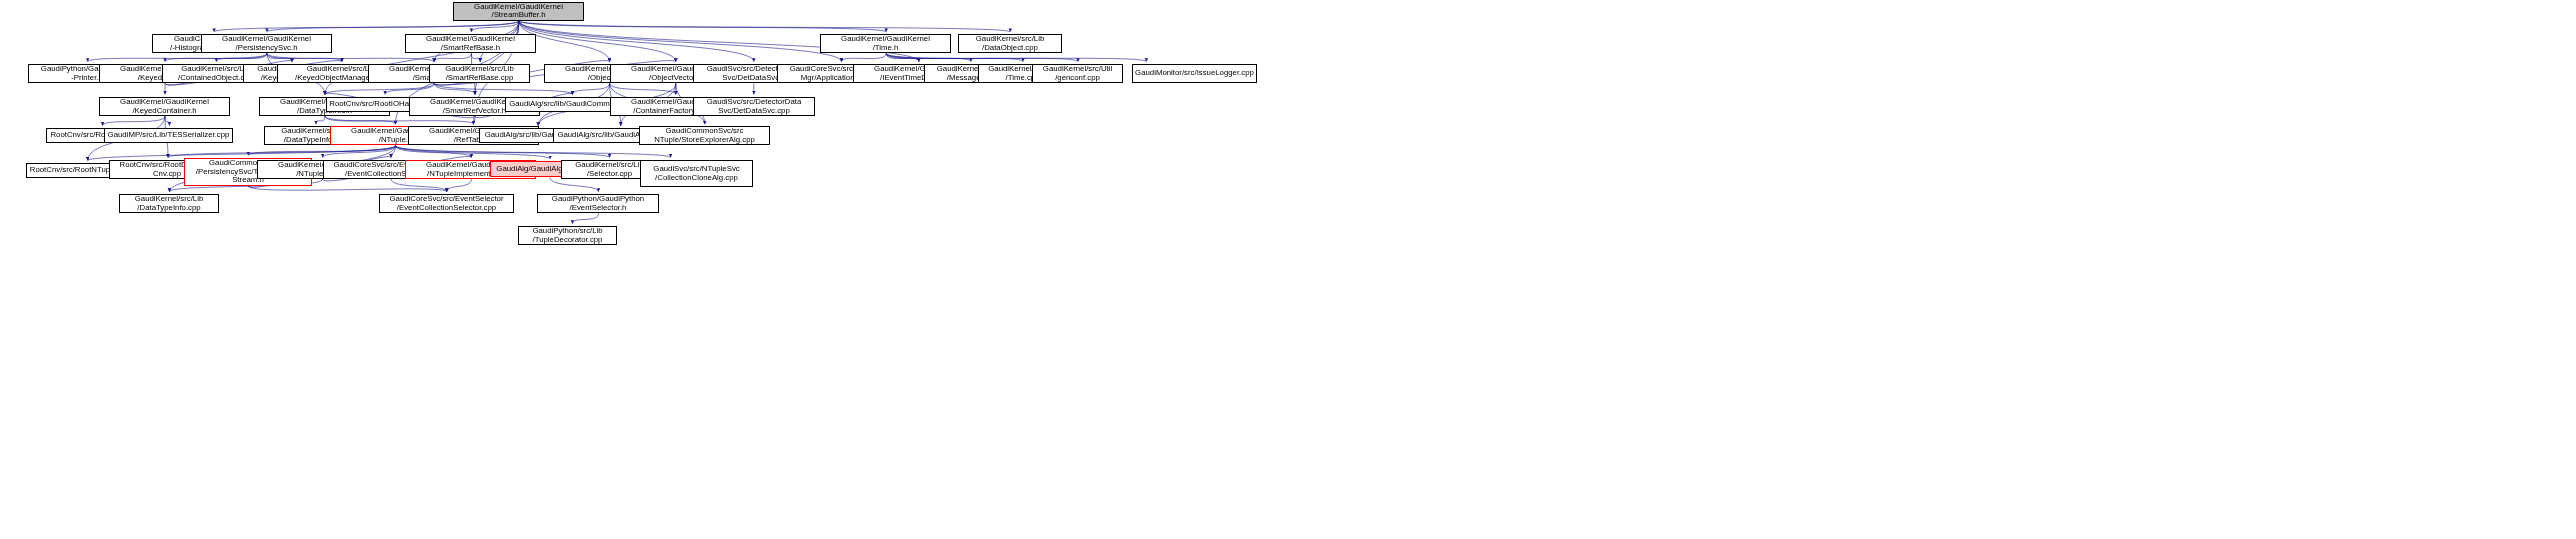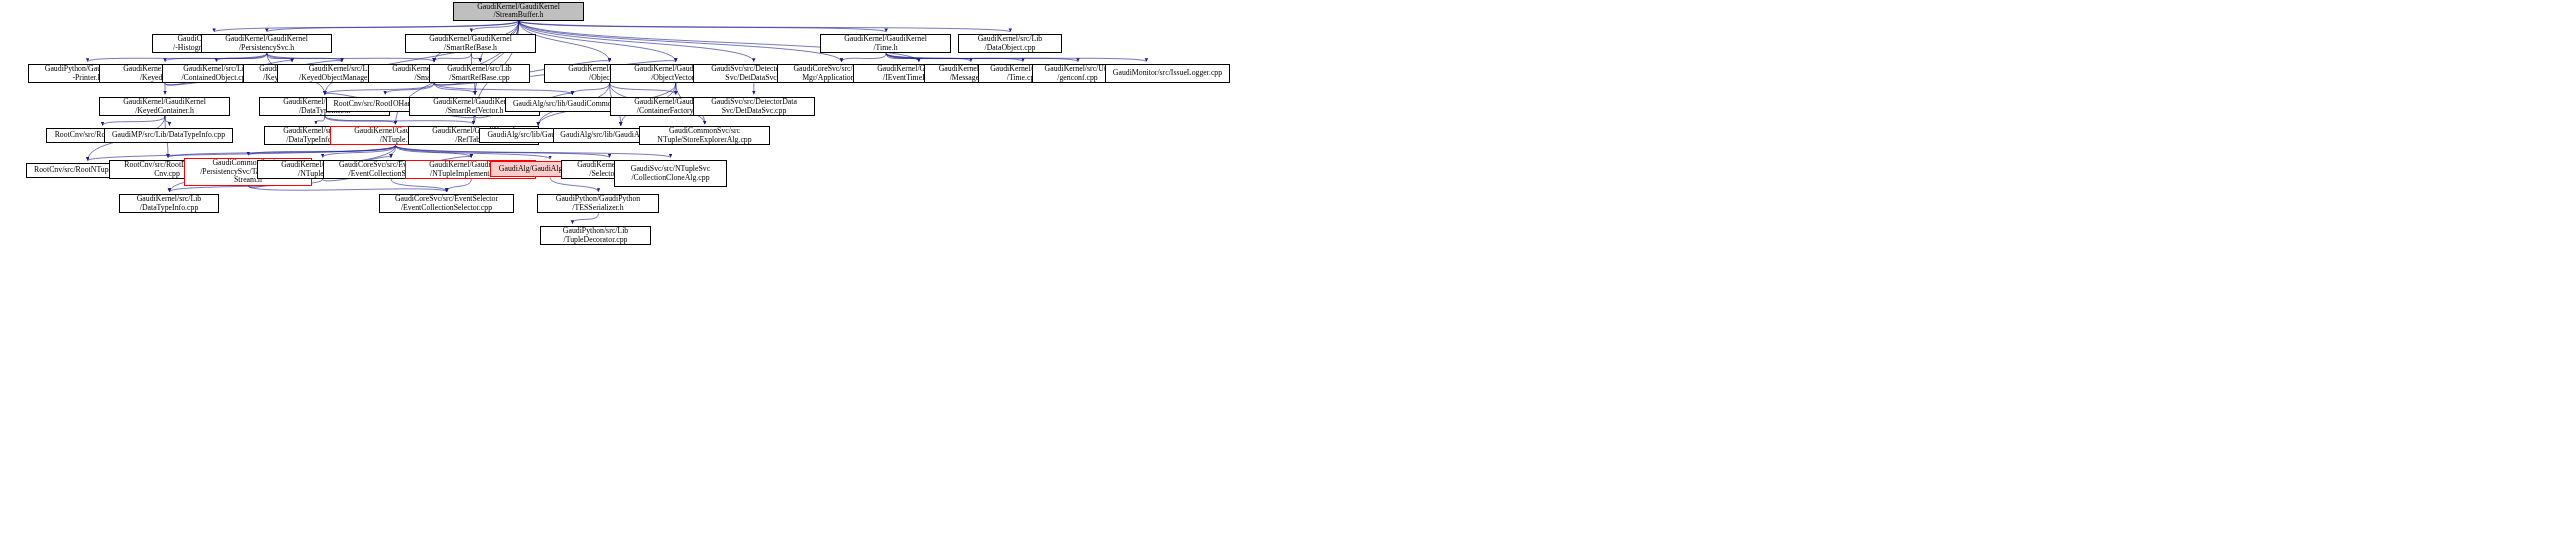--- a/index.html
+++ b/index.html
@@ -5,21 +5,21 @@
   html, body {
     margin: 0;
     padding: 0;
     background: #ffffff;
   }
   #canvas {
     position: relative;
     width: 2576px;
     height: 539px;
     background: #ffffff;
-    font-family: Liberation Serif, serif;
+    font-family: Liberation Sans, sans-serif;
     overflow: hidden;
   }
   #edges {
     position: absolute;
     left: 0; top: 0;
     width: 2576px;
     height: 539px;
     pointer-events: none;
   }
   .node {
@@ -159,43 +159,43 @@
     <div class="node" style="left: 368px; top: 64px; width: 131px; height: 19.3px;"><span>GaudiKernel/GaudiKernel</span><span>/SmartRef.h</span></div>
     <div class="node" style="left: 429px; top: 64px; width: 101px; height: 19.3px;"><span>GaudiKernel/src/Lib</span><span>/SmartRefBase.cpp</span></div>
     <div class="node" style="left: 544px; top: 64px; width: 131px; height: 19.3px;"><span>GaudiKernel/GaudiKernel</span><span>/ObjectList.h</span></div>
     <div class="node" style="left: 610px; top: 64px; width: 131px; height: 19.3px;"><span>GaudiKernel/GaudiKernel</span><span>/ObjectVector.h</span></div>
     <div class="node" style="left: 693px; top: 64px; width: 122px; height: 19.3px;"><span>GaudiSvc/src/DetectorData</span><span>Svc/DetDataSvc.h</span></div>
     <div class="node" style="left: 777px; top: 64px; width: 129px; height: 19.3px;"><span>GaudiCoreSvc/src/Application</span><span>Mgr/ApplicationMgr.cpp</span></div>
     <div class="node" style="left: 853px; top: 64px; width: 131px; height: 19.3px;"><span>GaudiKernel/GaudiKernel</span><span>/IEventTimeDecoder.h</span></div>
     <div class="node" style="left: 924px; top: 64px; width: 94px; height: 19.3px;"><span>GaudiKernel/src/Lib</span><span>/Message.cpp</span></div>
     <div class="node" style="left: 978px; top: 64px; width: 89px; height: 19.3px;"><span>GaudiKernel/src/Lib</span><span>/Time.cpp</span></div>
     <div class="node" style="left: 1032px; top: 64px; width: 91px; height: 19.3px;"><span>GaudiKernel/src/Util</span><span>/genconf.cpp</span></div>
-    <div class="node" style="left: 1105px; top: 64px; width: 125px; height: 19.3px;"><span>GaudiMonitor/src/IssueLogger.cpp</span></div>
+    <div class="node" style="left: 1132px; top: 64px; width: 125px; height: 19.3px;"><span>GaudiMonitor/src/IssueLogger.cpp</span></div>
     <div class="node" style="left: 99px; top: 97px; width: 131px; height: 19.3px;"><span>GaudiKernel/GaudiKernel</span><span>/KeyedContainer.h</span></div>
     <div class="node" style="left: 259px; top: 97px; width: 131px; height: 19.3px;"><span>GaudiKernel/GaudiKernel</span><span>/DataTypeInfo.h</span></div>
     <div class="node" style="left: 326px; top: 97px; width: 118px; height: 15px;"><span>RootCnv/src/RootIOHandler.cpp</span></div>
     <div class="node" style="left: 409px; top: 97px; width: 131px; height: 19.3px;"><span>GaudiKernel/GaudiKernel</span><span>/SmartRefVector.h</span></div>
     <div class="node" style="left: 505px; top: 97px; width: 134px; height: 15px;"><span>GaudiAlg/src/lib/GaudiCommon.icpp</span></div>
     <div class="node" style="left: 610px; top: 97px; width: 131px; height: 19.3px;"><span>GaudiKernel/GaudiKernel</span><span>/ContainerFactoryDefs.h</span></div>
     <div class="node" style="left: 693px; top: 97px; width: 122px; height: 19.3px;"><span>GaudiSvc/src/DetectorData</span><span>Svc/DetDataSvc.cpp</span></div>
     <div class="node" style="left: 46px; top: 128px; width: 112px; height: 15px;"><span>RootCnv/src/RootCnvSvc.cpp</span></div>
-    <div class="node" style="left: 104px; top: 128px; width: 129px; height: 15px;"><span>GaudiMP/src/Lib/DataTypeInfo.cpp</span></div>
+    <div class="node" style="left: 104px; top: 128px; width: 129px; height: 15px;"><span>GaudiMP/src/Lib/TESSerializer.cpp</span></div>
     <div class="node" style="left: 264px; top: 126px; width: 103px; height: 19.3px;"><span>GaudiKernel/src/Lib</span><span>/DataTypeInfo.cpp</span></div>
     <div class="node red" style="left: 330px; top: 126px; width: 131px; height: 19.3px;"><span>GaudiKernel/GaudiKernel</span><span>/NTuple.h</span></div>
     <div class="node" style="left: 408px; top: 126px; width: 131px; height: 19.3px;"><span>GaudiKernel/GaudiKernel</span><span>/RefTable.h</span></div>
     <div class="node" style="left: 479px; top: 128px; width: 118px; height: 15px;"><span>GaudiAlg/src/lib/GaudiTool.cpp</span></div>
     <div class="node" style="left: 553px; top: 128px; width: 134px; height: 15px;"><span>GaudiAlg/src/lib/GaudiAlgorithm.cpp</span></div>
     <div class="node" style="left: 639px; top: 126px; width: 131px; height: 19.3px;"><span>GaudiCommonSvc/src</span><span>NTuple/StoreExplorerAlg.cpp</span></div>
     <div class="node" style="left: 26px; top: 163px; width: 122px; height: 15px;"><span>RootCnv/src/RootNTupleCnv.cpp</span></div>
     <div class="node" style="left: 109px; top: 160px; width: 116px; height: 19.3px;"><span>RootCnv/src/RootDatabase</span><span>Cnv.cpp</span></div>
     <div class="node red" style="left: 184px; top: 158px; width: 128px; height: 28px;"><span>GaudiCommonSvc/src</span><span>/PersistencySvc/TagCollection</span><span>Stream.h</span></div>
     <div class="node" style="left: 257px; top: 160px; width: 131px; height: 19.3px;"><span>GaudiKernel/GaudiKernel</span><span>/NTupleItems.h</span></div>
     <div class="node" style="left: 323px; top: 160px; width: 135px; height: 19.3px;"><span>GaudiCoreSvc/src/EventSelector</span><span>/EventCollectionSelector.h</span></div>
     <div class="node red" style="left: 405px; top: 160px; width: 131px; height: 19.3px;"><span>GaudiKernel/GaudiKernel</span><span>/NTupleImplementation.h</span></div>
     <div class="node red-fill" style="left: 490px; top: 161px; width: 119px; height: 16.4px;"><span>GaudiAlg/GaudiAlg/TupleObj.h</span></div>
     <div class="node" style="left: 561px; top: 160px; width: 97px; height: 19.3px;"><span>GaudiKernel/src/Lib</span><span>/Selector.cpp</span></div>
-    <div class="node" style="left: 614px; top: 160px; width: 113px; height: 27px;"><span>GaudiSvc/src/NTupleSvc</span><span>/CollectionCloneAlg.cpp</span></div>
+    <div class="node" style="left: 640px; top: 160px; width: 113px; height: 27px;"><span>GaudiSvc/src/NTupleSvc</span><span>/CollectionCloneAlg.cpp</span></div>
     <div class="node" style="left: 119px; top: 194px; width: 100px; height: 19.3px;"><span>GaudiKernel/src/Lib</span><span>/DataTypeInfo.cpp</span></div>
     <div class="node" style="left: 379px; top: 194px; width: 135px; height: 19.3px;"><span>GaudiCoreSvc/src/EventSelector</span><span>/EventCollectionSelector.cpp</span></div>
-    <div class="node" style="left: 537px; top: 194px; width: 122px; height: 19.3px;"><span>GaudiPython/GaudiPython</span><span>/TESSerializer.h</span></div>
-    <div class="node" style="left: 540px; top: 226px; width: 111px; height: 19.3px;"><span>GaudiPython/src/Lib</span><span>/TupleDecorator.cpp</span></div>
+    <div class="node" style="left: 537px; top: 194px; width: 122px; height: 19.3px;"><span>GaudiPython/GaudiPython</span><span>/EventSelector.h</span></div>
+    <div class="node" style="left: 518px; top: 226px; width: 99px; height: 19.3px;"><span>GaudiPython/src/Lib</span><span>/TupleDecorator.cpp</span></div>
   </div>
 
 
 </body></html>

